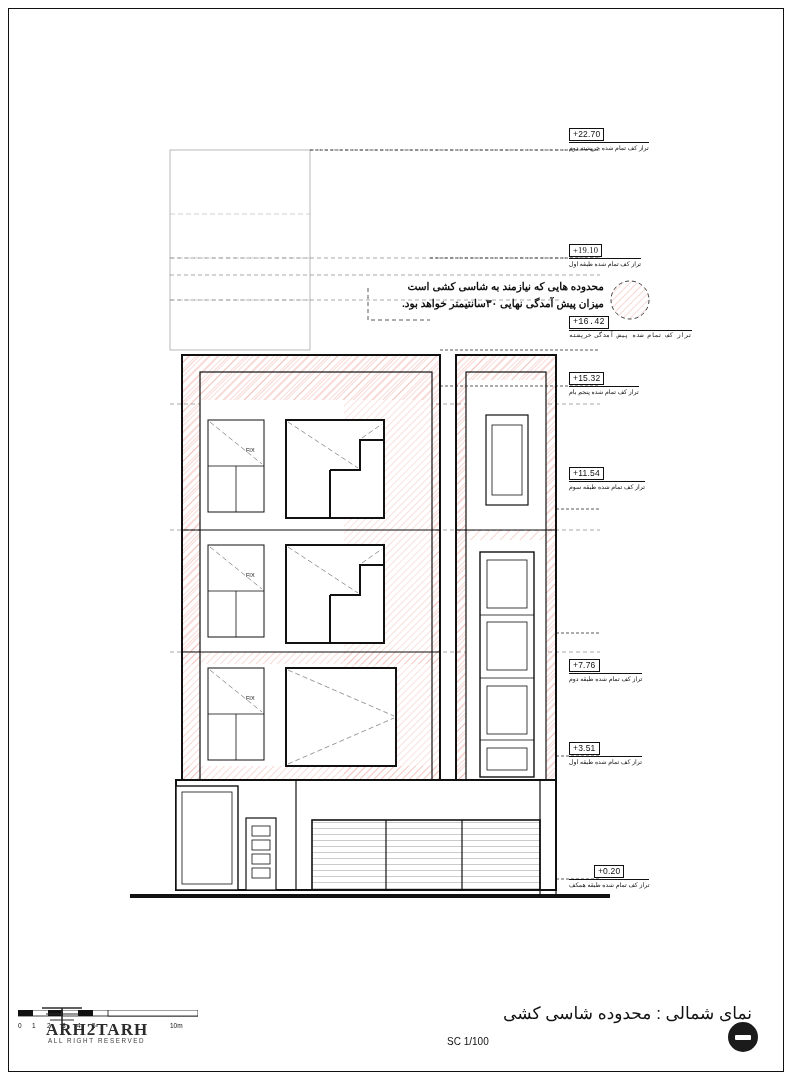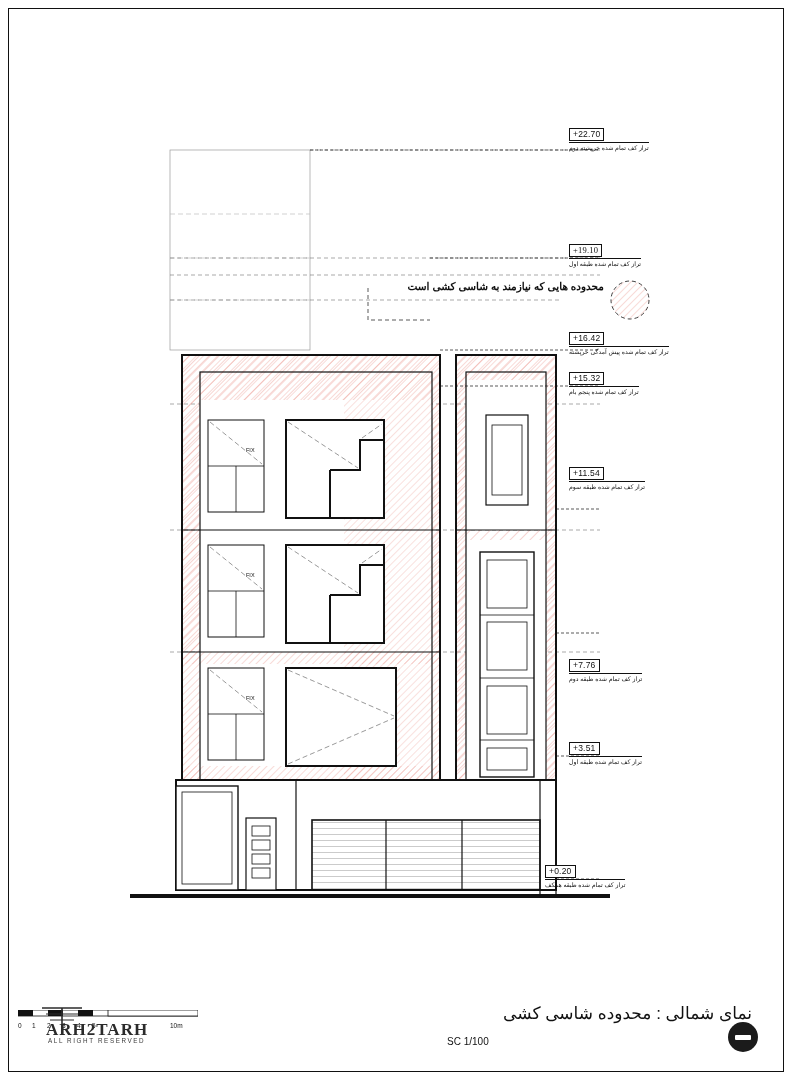--- a/index.html
+++ b/index.html
@@ -227,21 +227,21 @@
   <div class="lvl" style="left:569px;top:128px;">
     <span class="box">+22.70</span>
     <span class="underline"></span>
     <span class="fa">تراز کف تمام شده خرپشته دوم</span>
   </div>
   <div class="lvl" style="left:569px;top:244px;font-family:Liberation Serif, serif;">
     <span class="box">+19.10</span>
     <span class="underline"></span>
     <span class="fa">تراز کف تمام شده طبقه اول</span>
   </div>
-  <div class="lvl" style="left:569px;top:332px;">
+  <div class="lvl" style="left:569px;top:316px;font-family:Liberation Mono, monospace;">
     <span class="box">+16.42</span>
     <span class="underline"></span>
     <span class="fa">تراز کف تمام شده پیش آمدگی خرپشته</span>
   </div>
   <div class="lvl" style="left:569px;top:372px;">
     <span class="box">+15.32</span>
     <span class="underline"></span>
     <span class="fa">تراز کف تمام شده پنجم بام</span>
   </div>
   <div class="lvl" style="left:569px;top:467px;">
@@ -252,28 +252,29 @@
   <div class="lvl" style="left:569px;top:619px;margin-top:40px;">
     <span class="box">+7.76</span>
     <span class="underline"></span>
     <span class="fa">تراز کف تمام شده طبقه دوم</span>
   </div>
   <div class="lvl" style="left:569px;top:742px;">
     <span class="box">+3.51</span>
     <span class="underline"></span>
     <span class="fa">تراز کف تمام شده طبقه اول</span>
   </div>
-  <div class="lvl" style="left:545px;top:865px;">
+  <div class="lvl" style="left:569px;top:865px;text-align:center;">
     <span class="box">+0.20</span>
     <span class="underline"></span>
     <span class="fa">تراز کف تمام شده طبقه همکف</span>
   </div>
 
   <div class="note" style="right:188px;top:278px;margin-left:44px;">
     <div>محدوده هایی که نیازمند به شاسی کشی است</div>
+    <div>میزان پیش آمدگی نهایی ۳۰سانتیمتر خواهد بود.</div>
   </div>
 
   <div class="title-fa">نمای شمالی : محدوده شاسی کشی</div>
   <div class="title-sc">SC 1/100</div>
 
   <div class="scalebar">
     <svg width="180" height="14" viewBox="0 0 180 14" xmlns="http://www.w3.org/2000/svg">
       <rect x="0" y="0" width="180" height="6" fill="#ffffff" stroke="#111" stroke-width="0.8"></rect>
       <rect x="0" y="0" width="15" height="6" fill="#111"></rect>
       <rect x="30" y="0" width="15" height="6" fill="#111"></rect>

